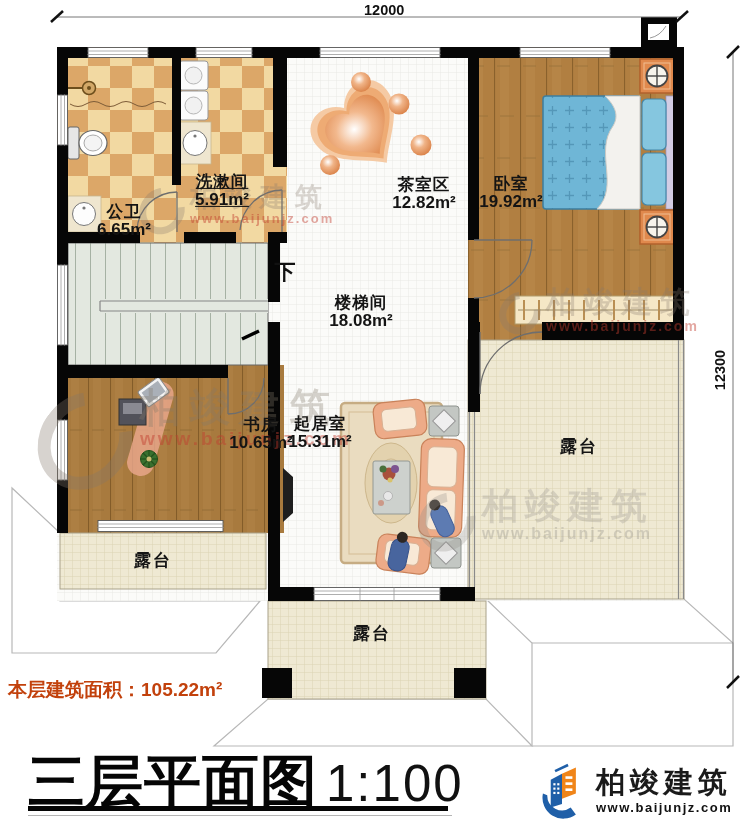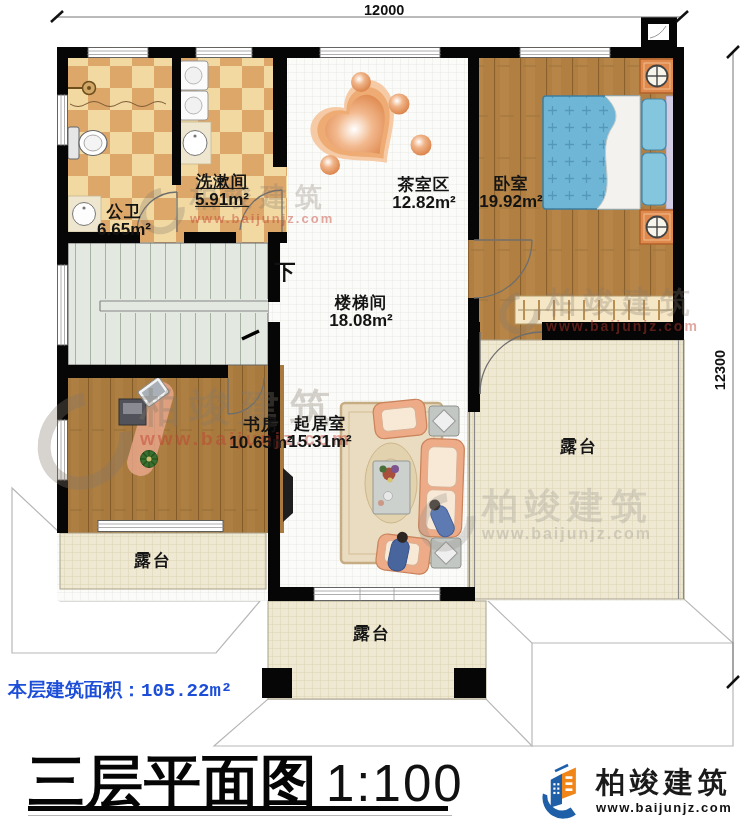--- a/index.html
+++ b/index.html
@@ -8,21 +8,21 @@
   #plan{position:absolute;left:0;top:0;}
   .rlabel{position:absolute;transform:translate(-50%,-50%);text-align:center;color:#141414;
           font-weight:bold;line-height:1.08;white-space:nowrap;z-index:5;}
   .rlabel .nm{display:block;font-size:16.5px;letter-spacing:1px;}
   .rlabel .ar{display:block;font-size:17px;}
   .tlabel{position:absolute;transform:translate(-50%,-50%);font-size:17px;font-weight:bold;
           color:#141414;letter-spacing:2px;z-index:5;white-space:nowrap;}
   .xia{position:absolute;transform:translate(-50%,-50%);font-size:21px;font-weight:bold;color:#111;z-index:5;}
   .dim{position:absolute;font-size:14.5px;font-weight:bold;color:#111;z-index:5;white-space:nowrap;}
   .dim.rot{transform:translate(-50%,-50%) rotate(-90deg);}
-  .note{position:absolute;left:8px;font-size:19px;font-weight:bold;color:#1d4ed8;z-index:6;white-space:nowrap;font-family:Liberation Mono, monospace;}
+  .note{position:absolute;left:8px;font-size:19px;font-weight:bold;color:#c2410c;z-index:6;white-space:nowrap;}
   .titleblock{position:absolute;left:28px;top:744px;z-index:6;white-space:nowrap;}
   .title-main{font-size:57px;font-weight:bold;color:#050505;letter-spacing:1px;}
   .title-scale{font-size:51px;font-weight:500;color:#111;margin-left:8px;letter-spacing:2px;}
   .title-underline{position:absolute;left:28px;top:806px;width:420px;height:5px;background:#050505;z-index:6;}
   .title-underline2{position:absolute;left:28px;top:815px;width:424px;height:1px;background:#b5b5b5;z-index:6;}
   .logo{position:absolute;left:536px;top:762px;display:flex;align-items:center;z-index:6;}
   .logo-text{margin-left:8px;}
   .logo-brand{display:block;font-size:29px;font-weight:900;color:#1a1a1a;letter-spacing:5px;line-height:1;}
   .logo-url{display:block;font-size:13px;font-weight:bold;color:#111;letter-spacing:1.5px;margin-top:3px;}
   .wm{position:absolute;display:flex;align-items:flex-start;z-index:4;pointer-events:none;}

